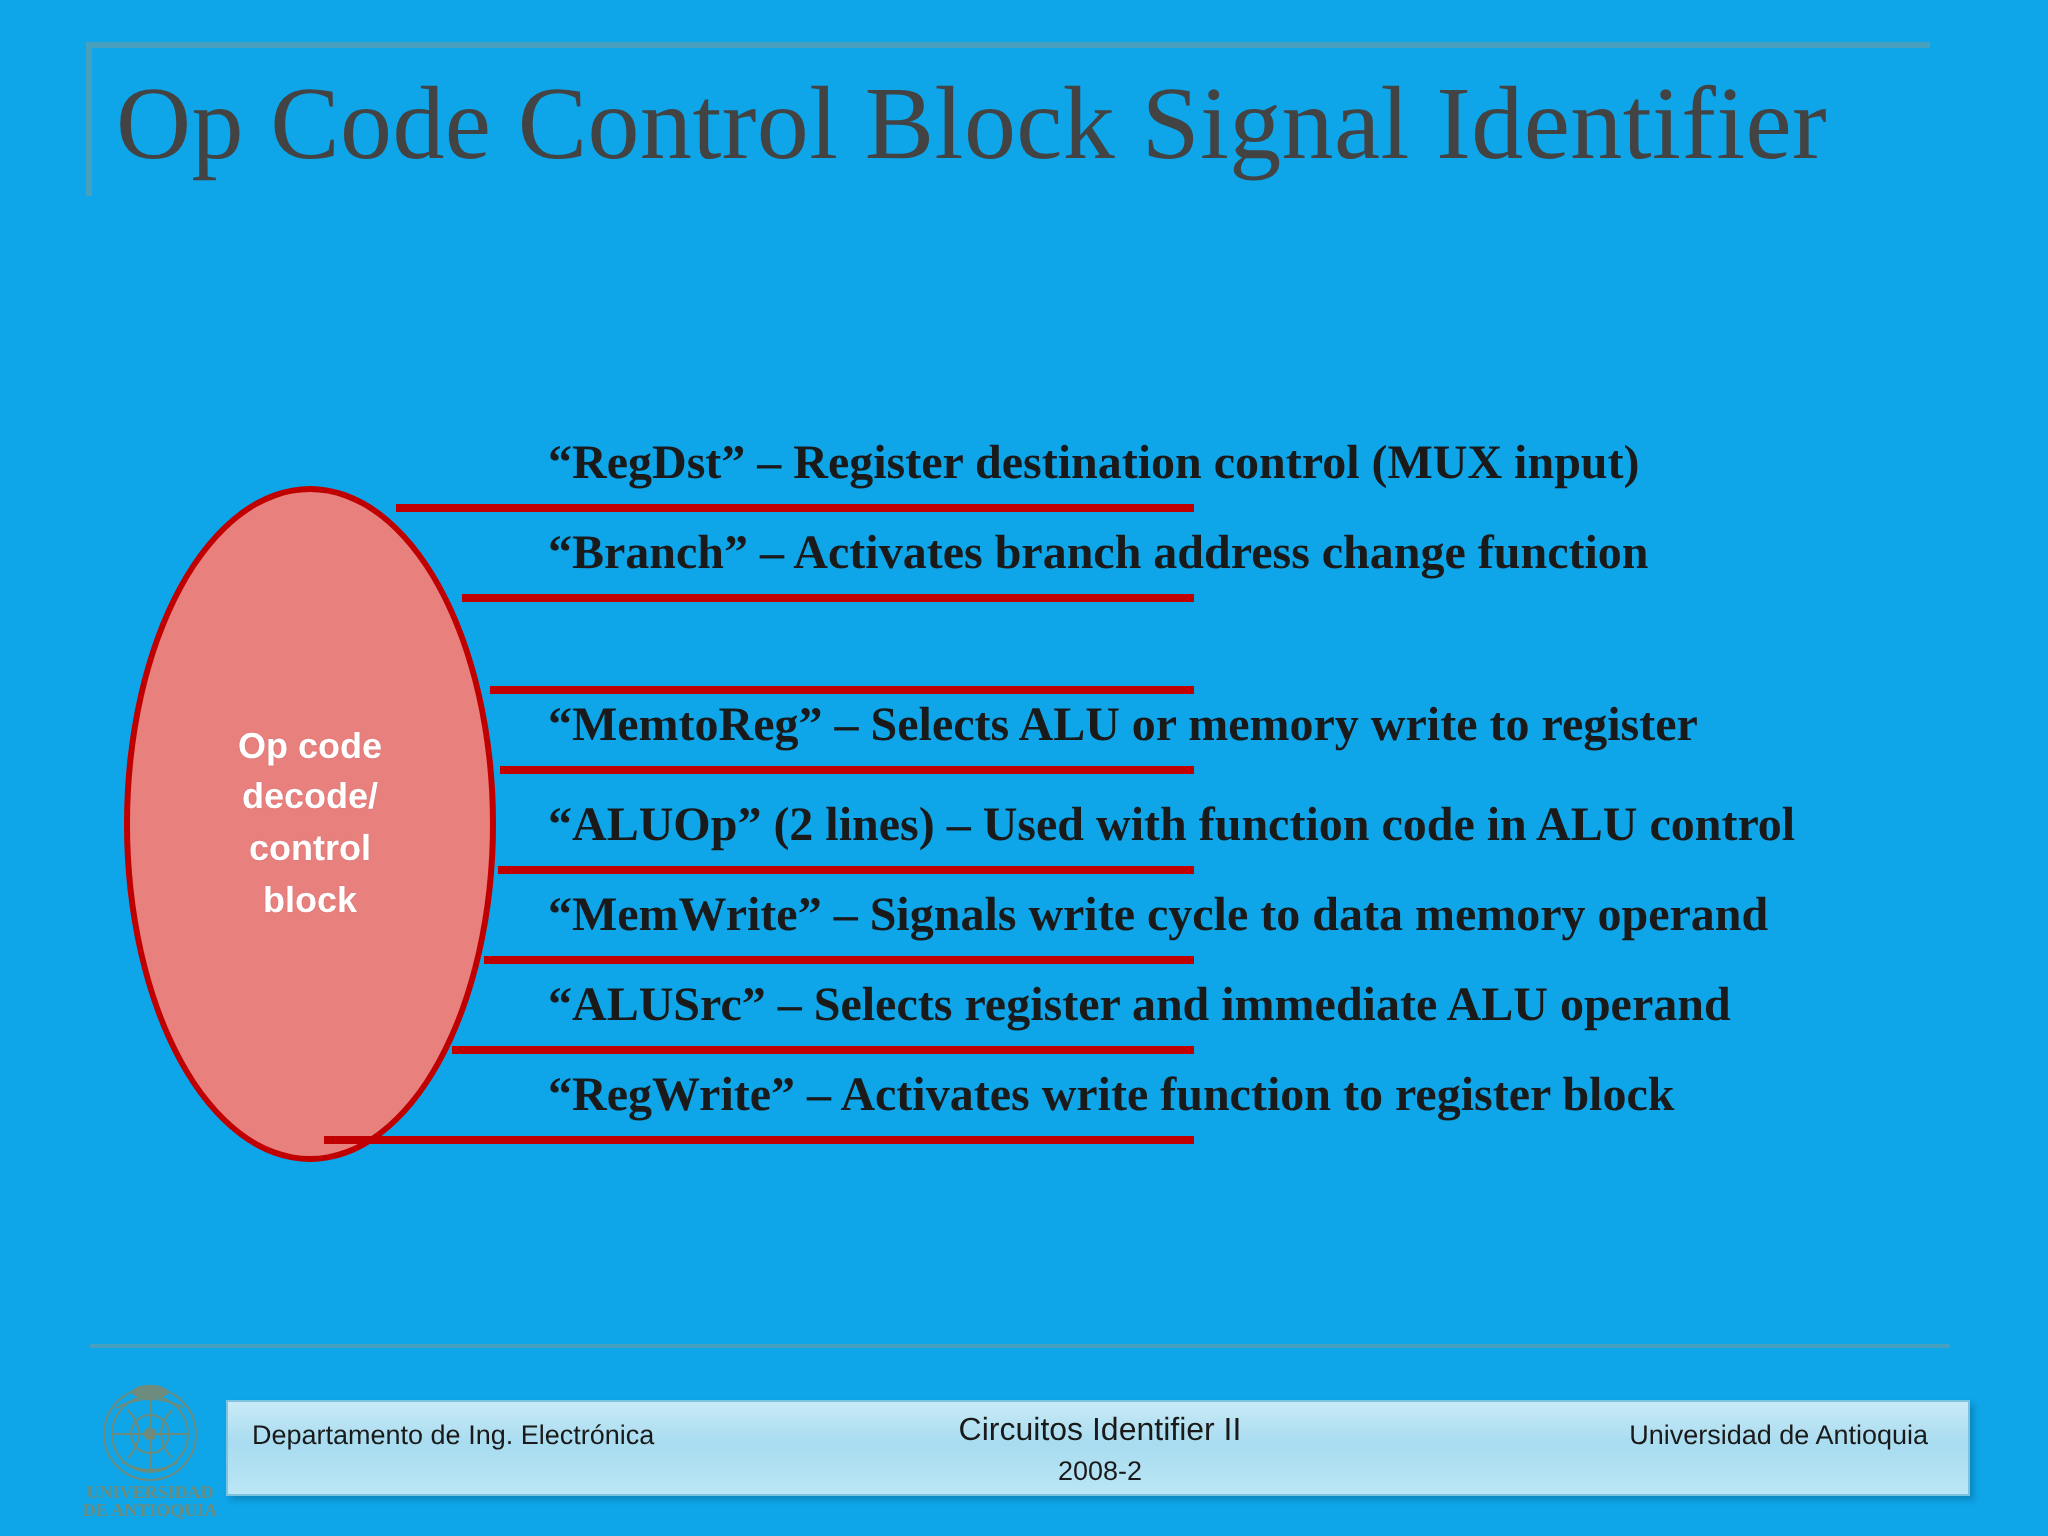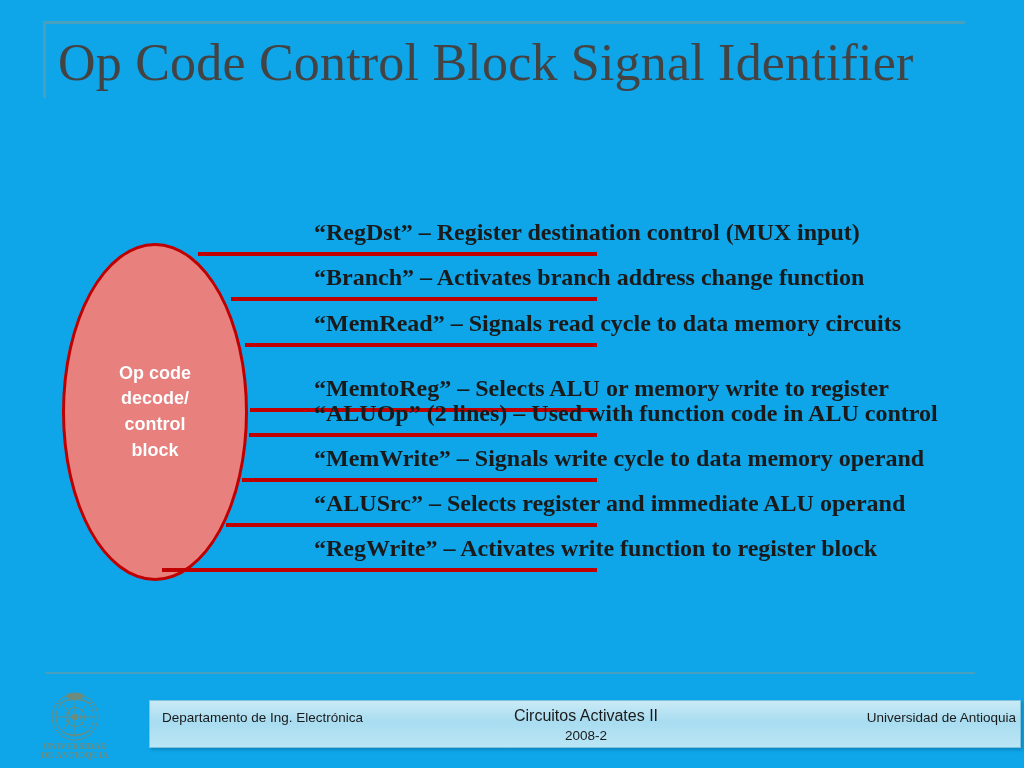--- a/index.html
+++ b/index.html
@@ -94,21 +94,20 @@
   .signal-text {
     position: absolute;
     left: 274px;
     top: 0px;
     font-family: "Liberation Serif", "DejaVu Serif", serif;
     font-weight: bold;
     font-size: 24px;
     color: #1a1a1a;
     white-space: nowrap;
     line-height: 30px;
-    margin-left: 40px;
   }
   .signal-line {
     position: absolute;
     height: 4px;
     background: #C00000;
     top: 35px;
   }
 
   
   #footer-rule {
@@ -129,21 +128,20 @@
   #footer-bar {
     position: absolute;
     left: 113px;
     top: 700px;
     width: 872px;
     height: 48px;
     background: linear-gradient(to bottom, #C9EAF6 0%, #A8DCF0 45%, #BBE6F5 100%);
     border: 1px solid #7FC4DE;
     box-sizing: border-box;
     box-shadow: 2px 2px 3px rgba(0,0,0,0.18);
-    margin-left: 36px;
   }
   .footer-text {
     position: absolute;
     font-family: "Liberation Sans", sans-serif;
     font-size: 13.5px;
     color: #1a1a1a;
     white-space: nowrap;
   }
   #footer-left-text {
     left: 12px;
@@ -162,21 +160,21 @@
     color: #1a1a1a;
     line-height: 20px;
   }
   #footer-center-sub {
     font-family: "Liberation Sans", sans-serif;
     font-size: 13.5px;
     color: #1a1a1a;
     line-height: 19px;
   }
   #footer-right-text {
-    right: 4px;
+    right: 20px;
     top: 9px;
   }
 </style>
 </head>
 <body>
 
 <div id="slide">
 
   <div id="title-rule-top"></div>
   <div id="title-rule-left"></div>
@@ -196,25 +194,24 @@
       <div class="signal-text">“RegDst” – Register destination control (MUX input)</div>
       <div class="signal-line" style="left:198px; width:399px;"></div>
     </div>
 
     <div class="signal-row" style="top:262px;">
       <div class="signal-text">“Branch” – Activates branch address change function</div>
       <div class="signal-line" style="left:231px; width:366px;"></div>
     </div>
 
     <div class="signal-row" style="top:308px;">
-      <div class="signal-text">“MemRead” – Signals read cycle to data memory circuits</div>
       <div class="signal-line" style="left:245px; width:352px;"></div>
     </div>
 
-    <div class="signal-row" style="top:373px;text-align:right;">
+    <div class="signal-row" style="top:348px;text-align:right;">
       <div class="signal-text">“MemtoReg” – Selects ALU or memory write to register</div>
       <div class="signal-line" style="left:250px; width:347px;"></div>
     </div>
 
     <div class="signal-row" style="top:398px;">
       <div class="signal-text">“ALUOp” (2 lines) – Used with function code in ALU control</div>
       <div class="signal-line" style="left:249px; width:348px;"></div>
     </div>
 
     <div class="signal-row" style="top:443px;">
@@ -254,19 +251,19 @@
         <ellipse cx="37" cy="6" rx="9" ry="3.6"></ellipse>
       </g>
       <text x="37" y="59" text-anchor="middle" font-family="Liberation Serif, serif" font-size="9" font-weight="bold" fill="#6E8C7E">UNIVERSIDAD</text>
       <text x="37" y="68" text-anchor="middle" font-family="Liberation Serif, serif" font-size="9" font-weight="bold" fill="#6E8C7E">DE ANTIOQUIA</text>
     </svg>
   </div>
 
   <div id="footer-bar">
     <div class="footer-text" id="footer-left-text">Departamento de Ing. Electrónica</div>
     <div id="footer-center-block">
-      <div id="footer-center-title">Circuitos Activates II</div>
+      <div id="footer-center-title">Circuitos Identifier II</div>
       <div id="footer-center-sub">2008-2</div>
     </div>
     <div class="footer-text" id="footer-right-text">Universidad de Antioquia</div>
   </div>
 
 </div>
 
 </body></html>

